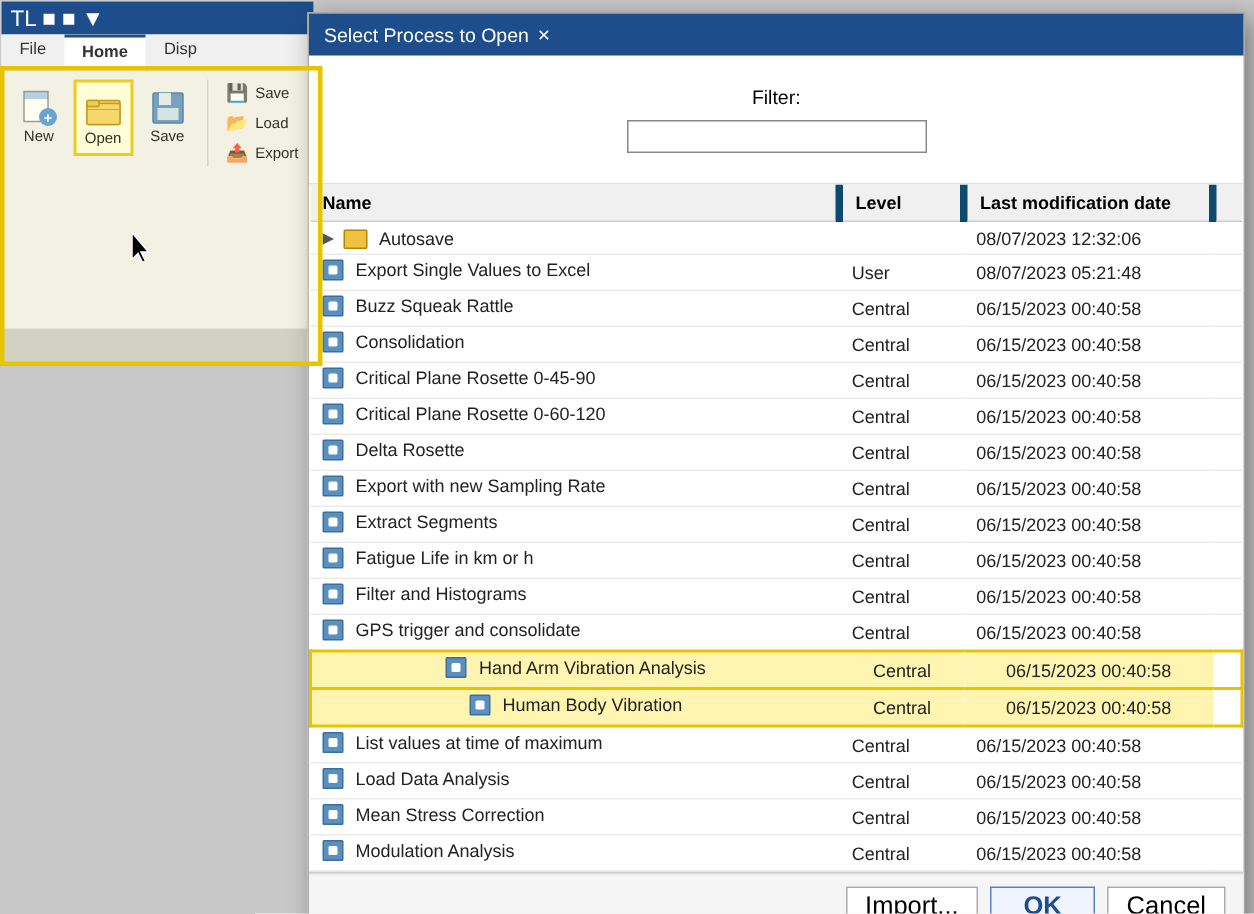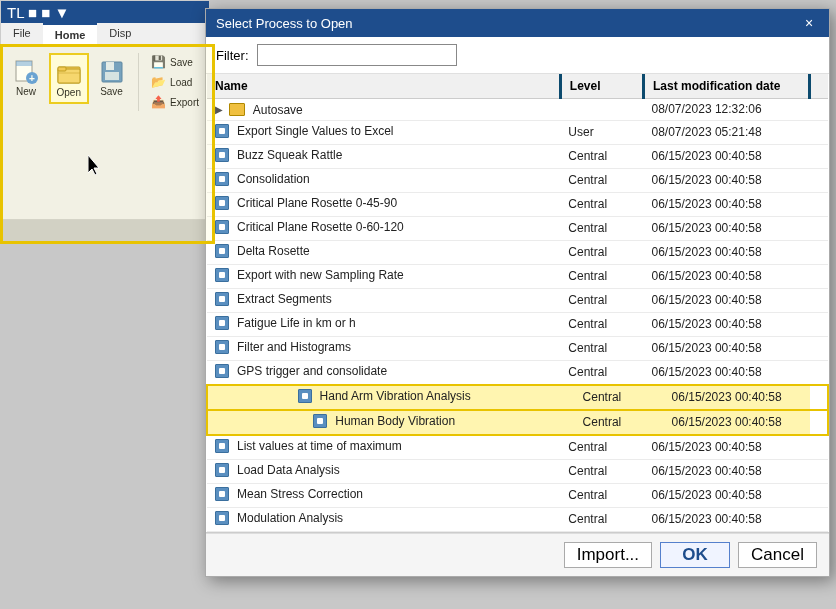--- a/index.html
+++ b/index.html
@@ -92,38 +92,39 @@
       box-shadow: 4px 4px 16px rgba(0,0,0,0.4);
       display: flex;
       flex-direction: column;
     }
     .dialog-titlebar {
       background: #1e4d8c;
       color: white;
       height: 28px;
       display: flex;
       align-items: center;
-      justify-content: space-between;
+      justify-content: flex-start;
       padding: 0 10px;
       font-size: 13px;
       font-weight: 500;
     }
     .dialog-close-btn {
       color: white;
       cursor: pointer;
       font-size: 14px;
       width: 20px; height: 20px;
       display: flex; align-items: center; justify-content: center;
     }
     .dialog-filter {
       display: flex;
       align-items: center;
-      padding: 7px 10px;
+      padding: 20px 10px;
       gap: 8px;
       border-bottom: 1px solid #e0e0e0;
+      flex-direction: column;
     }
     .filter-label { font-size: 13px; font-weight: 500; }
     .filter-input {
       border: 1px solid #888;
       height: 22px;
       width: 200px;
       padding: 0 4px;
       font-size: 12px;
       outline: none;
     }
@@ -141,21 +142,21 @@
     }
     thead tr {
       background: #f0f0f0;
       border-bottom: 1px solid #ccc;
     }
     thead th {
       text-align: left;
       padding: 5px 8px;
       font-weight: 600;
       font-size: 12px;
-      border-right: 3px solid #0c4a6e;
+      border-right: 5px solid #0c4a6e;
       cursor: pointer;
       user-select: none;
     }
     thead th:last-child { border-right: none; }
     tbody tr { border-bottom: 1px solid #ebebeb; }
     tbody tr.highlighted-row {
       background: #fff5b0;
       border: 2px solid #e8c300;
       text-align: center;
     }

